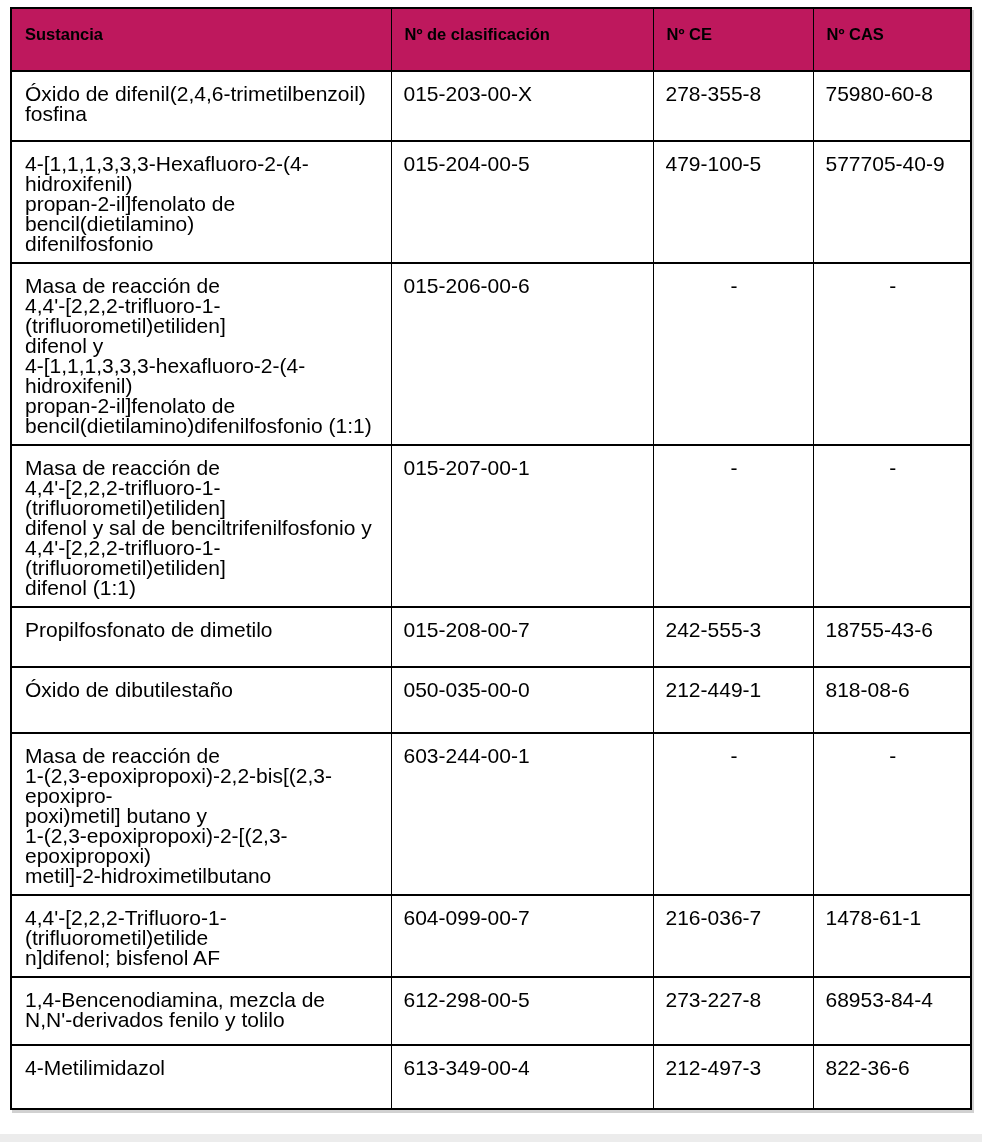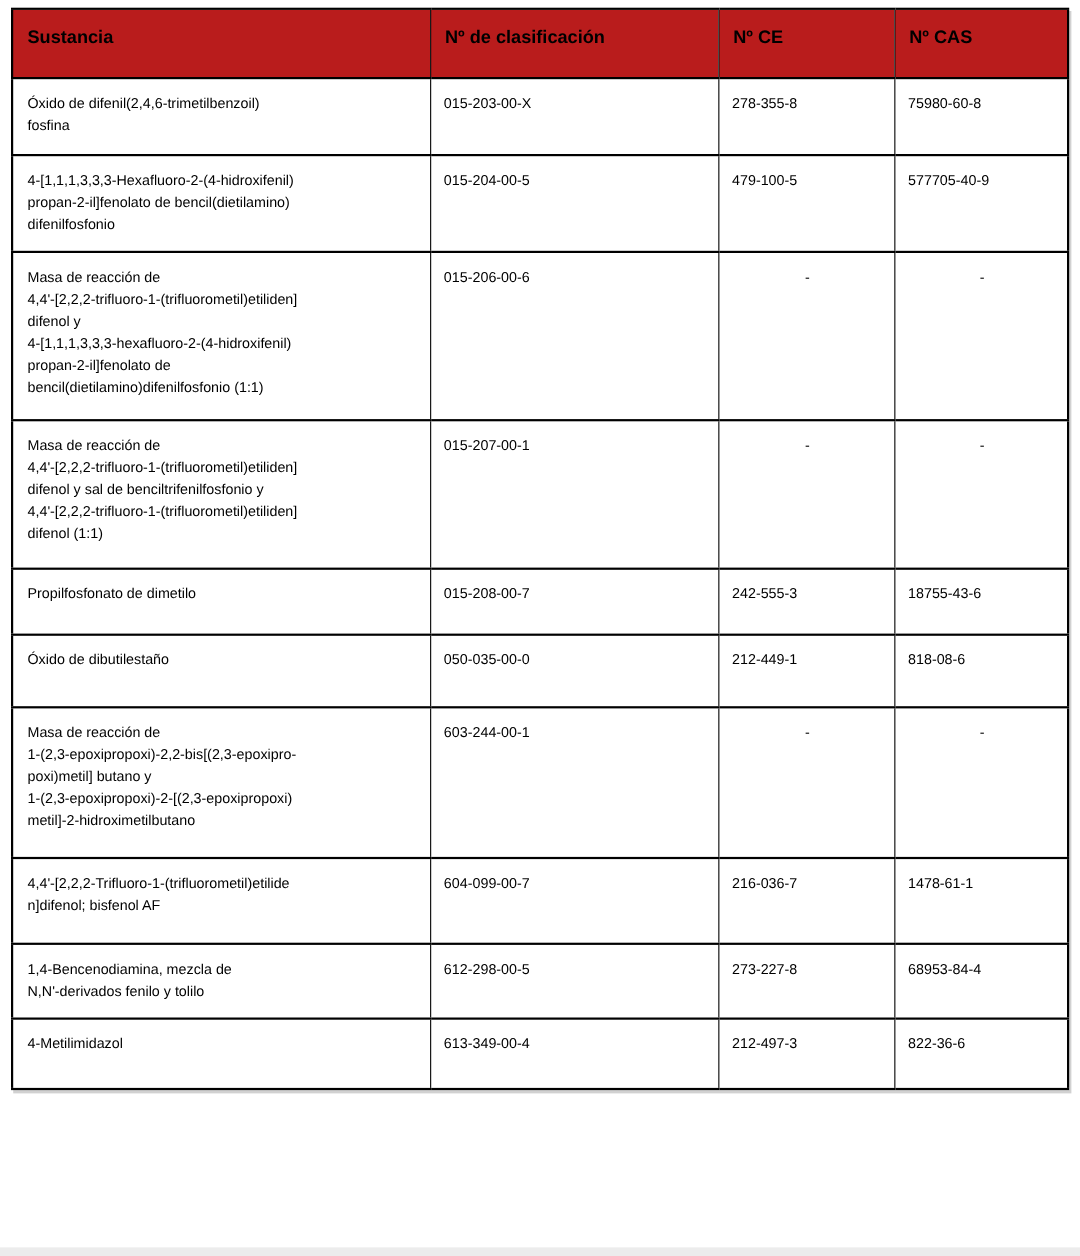--- a/index.html
+++ b/index.html
@@ -28,27 +28,27 @@
     border: 2px solid #000000;
     box-shadow: 2px 3px 0 rgba(0,0,0,0.18);
   }
   th, td {
     border-left: 1px solid #000000;
     border-right: 1px solid #000000;
     border-top: 2px solid #000000;
     border-bottom: 2px solid #000000;
     vertical-align: top;
     text-align: left;
-    font-size: 13px;
+    font-size: 21px;
     line-height: 20px;
     box-sizing: border-box;
     overflow: hidden;
   }
   th {
-    background: #b91c1c;
+    background: #be185d;
     font-weight: bold;
     font-size: 16.5px;
     padding: 15px 10px 10px 13px;
     height: 63px;
   }
   td {
     padding: 12px 10px 8px 13px;
   }
   td.substance { white-space: pre-line; }
   td.num { padding-left: 12px; }

